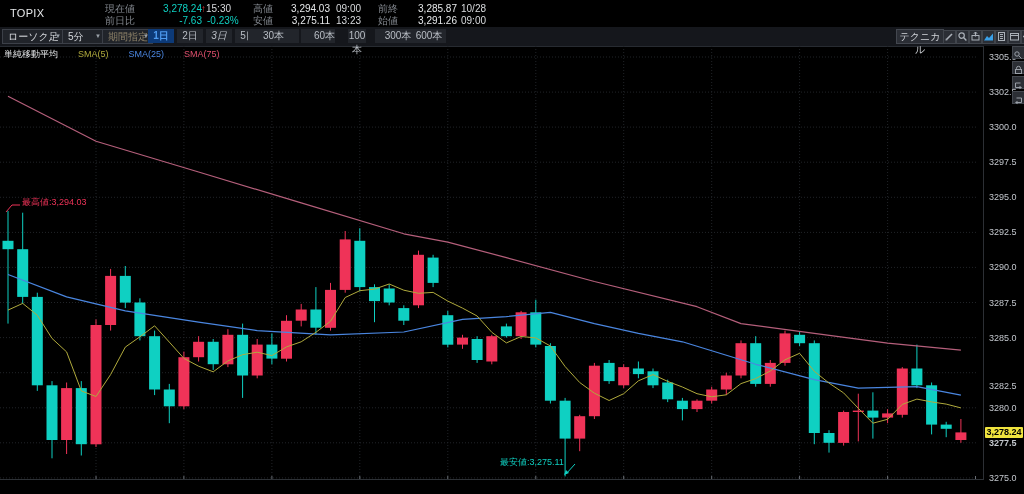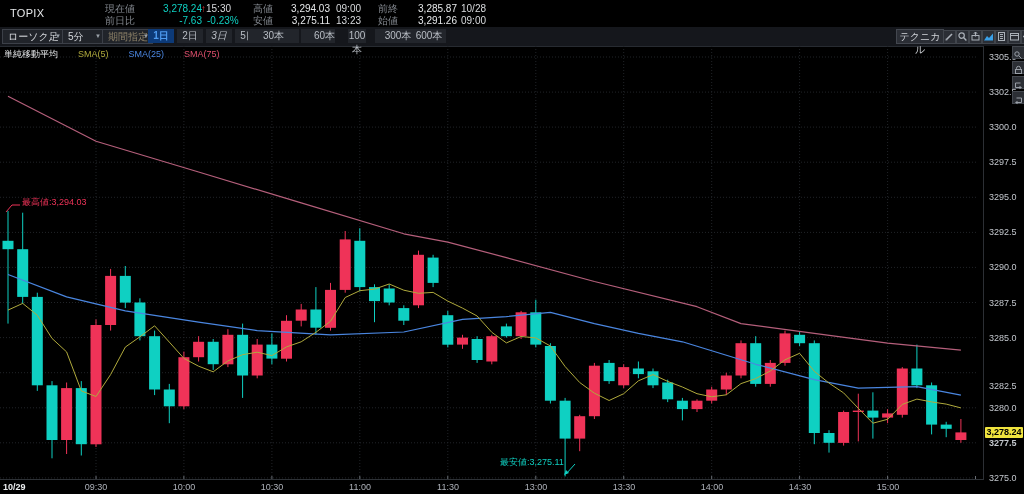--- a/index.html
+++ b/index.html
@@ -347,33 +347,20 @@
       <div class="ylab" style="top: 216px;">3290.0</div>
       <div class="ylab" style="top: 181px;">3292.5</div>
       <div class="ylab" style="top: 146px;">3295.0</div>
       <div class="ylab" style="top: 111px;">3297.5</div>
       <div class="ylab" style="top: 76px;">3300.0</div>
       <div class="ylab" style="top: 41px;">3302.5</div>
       <div class="ylab" style="top: 6px;">3305.0</div>
       <div class="ptag" style="top: 381px; background: rgb(239, 227, 62);">3,278.24</div>
     </div>
 
-  <div class="xaxis" id="xaxis">
-      <div class="xlab date" style="left: 3px;">10/29</div>
-      <div class="xlab" style="left: 76px;">09:30</div>
-      <div class="xlab" style="left: 164px;">10:00</div>
-      <div class="xlab" style="left: 252px;">10:30</div>
-      <div class="xlab" style="left: 340px;">11:00</div>
-      <div class="xlab" style="left: 428px;">11:30</div>
-      <div class="xlab" style="left: 516px;">13:00</div>
-      <div class="xlab" style="left: 604px;">13:30</div>
-      <div class="xlab" style="left: 692px;">14:00</div>
-      <div class="xlab" style="left: 780px;">14:30</div>
-      <div class="xlab" style="left: 868px;">15:00</div>
-    </div>
 
   <div class="sideicons" id="sideicons">
       <div class="sicon"><svg width="11" height="11" viewBox="0 0 11 11">
           <circle cx="4" cy="4" r="2.2" fill="none" stroke="#9aa0a8"></circle>
           <line x1="5.8" y1="5.8" x2="8.5" y2="8.5" stroke="#9aa0a8"></line>
         </svg></div>
       <div class="sicon"><svg width="11" height="11" viewBox="0 0 11 11">
           <rect x="2.5" y="4.5" width="6" height="4" fill="none" stroke="#9aa0a8"></rect>
           <path d="M3.5 4.5 V3.3 A2 2 0 0 1 7.5 3.3 V4.5" fill="none" stroke="#9aa0a8"></path>
         </svg></div>

